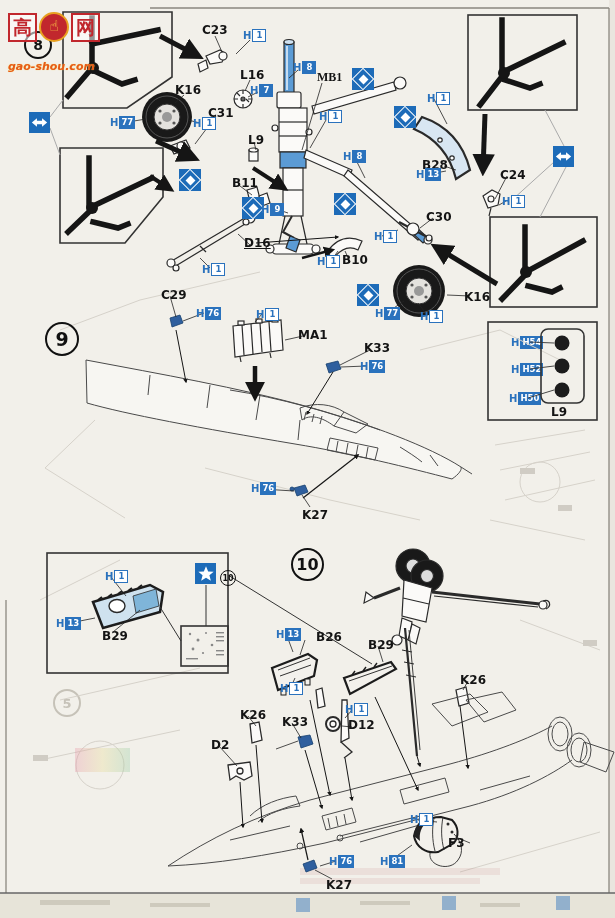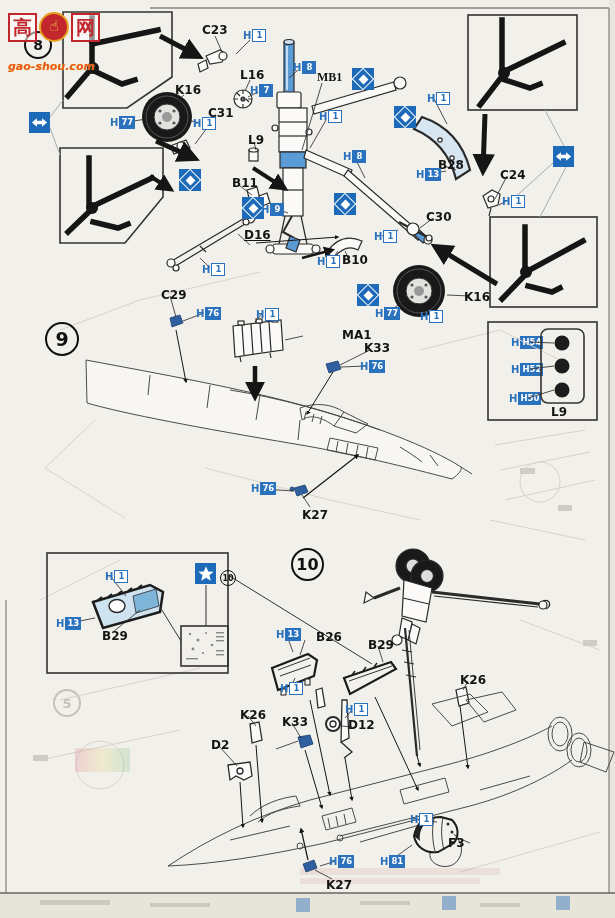--- a/index.html
+++ b/index.html
@@ -507,28 +507,28 @@
   </div>
 
   <div id="label-layer">
       <span class="plabel" style="left: 202px; top: 23px;">C23</span>
       <span class="plabel" style="left: 175px; top: 83px;">K16</span>
       <span class="plabel" style="left: 240px; top: 68px;">L16</span>
       <span class="plabel" style="left: 317px; top: 70px; font-family: Liberation Serif, serif;">MB1</span>
       <span class="plabel" style="left: 208px; top: 106px;">C31</span>
       <span class="plabel" style="left: 248px; top: 133px;">L9</span>
       <span class="plabel" style="left: 232px; top: 176px;">B11</span>
-      <span class="plabel" style="left: 244px; top: 228px; text-decoration: underline;">D16</span>
+      <span class="plabel" style="left: 244px; top: 236px; text-decoration: underline;">D16</span>
       <span class="plabel" style="left: 342px; top: 253px;">B10</span>
       <span class="plabel" style="left: 426px; top: 210px;">C30</span>
       <span class="plabel" style="left: 464px; top: 290px;">K16</span>
-      <span class="plabel" style="left: 438px; top: 158px;">B28</span>
+      <span class="plabel" style="left: 422px; top: 158px;">B28</span>
       <span class="plabel" style="left: 500px; top: 168px;">C24</span>
       <span class="plabel" style="left: 161px; top: 288px;">C29</span>
-      <span class="plabel" style="left: 298px; top: 328px; margin-left: 44px;">MA1</span>
+      <span class="plabel" style="left: 298px; top: 328px;">MA1</span>
       <span class="plabel" style="left: 364px; top: 341px;">K33</span>
       <span class="plabel" style="left: 302px; top: 508px;">K27</span>
       <span class="plabel" style="left: 102px; top: 629px;">B29</span>
       <span class="plabel" style="left: 316px; top: 630px;">B26</span>
       <span class="plabel" style="left: 368px; top: 638px;">B29</span>
       <span class="plabel" style="left: 460px; top: 673px;">K26</span>
       <span class="plabel" style="left: 240px; top: 708px;">K26</span>
       <span class="plabel" style="left: 282px; top: 715px;">K33</span>
       <span class="plabel" style="left: 348px; top: 718px;">D12</span>
       <span class="plabel" style="left: 211px; top: 738px;">D2</span>

